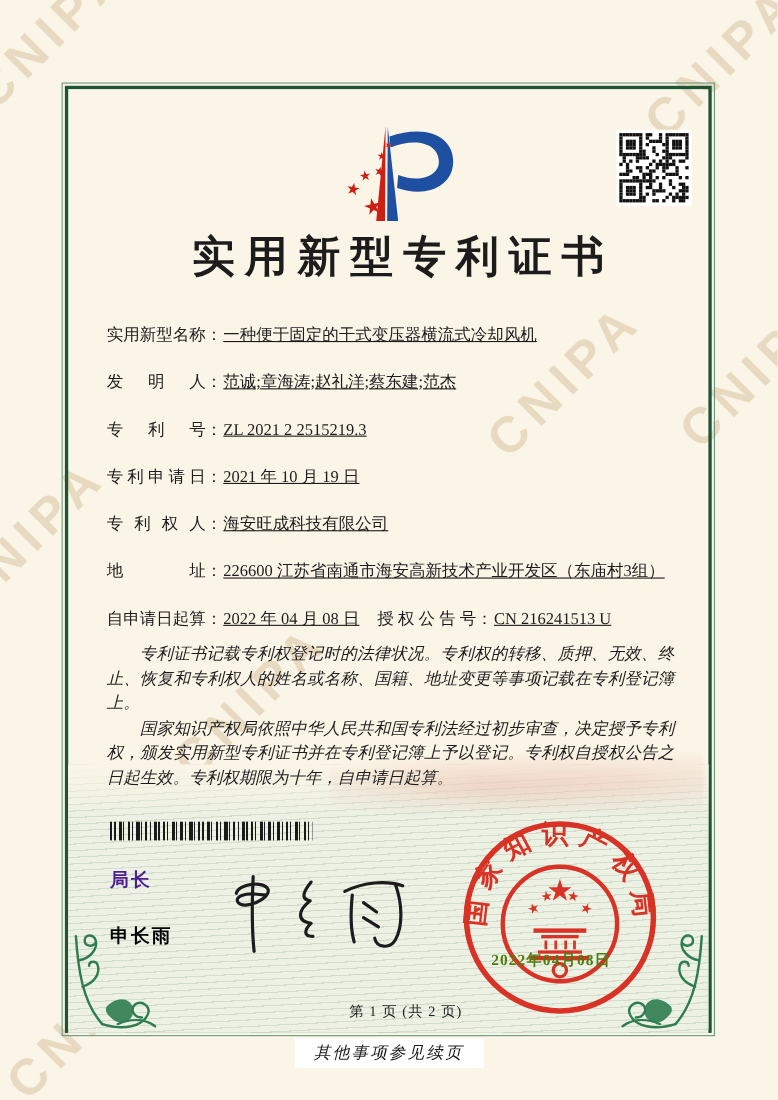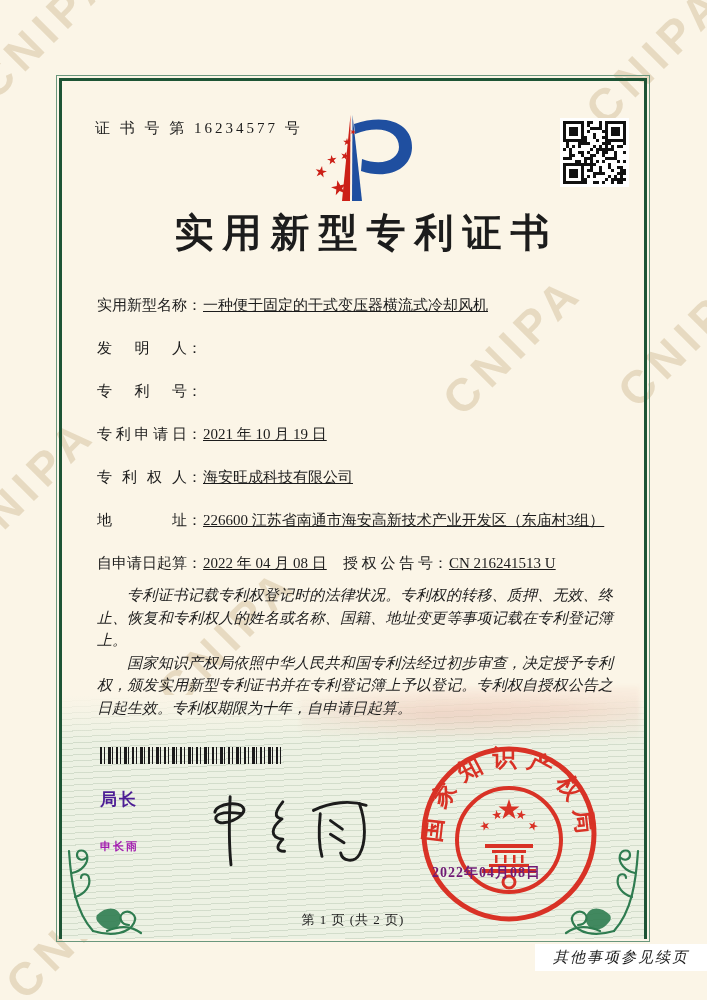--- a/index.html
+++ b/index.html
@@ -50,33 +50,33 @@
               text-align:justify;font-style:italic;}
   .paragraphs p{margin:0;text-indent:2em;}
 
   .barcode{position:absolute;left:100px;top:747px;width:184px;height:17px;
       background:repeating-linear-gradient(90deg,#1a1a1a 0 2px,rgba(0,0,0,0) 2px 4px,#1a1a1a 4px 5px,
       rgba(0,0,0,0) 5px 8px,#1a1a1a 8px 11px,rgba(0,0,0,0) 11px 12px,#1a1a1a 12px 13px,rgba(0,0,0,0) 13px 16px);}
 
   .director-label{position:absolute;left:100px;top:788px;font-family:"Liberation Sans","DejaVu Sans",sans-serif;
       font-weight:bold;font-size:17px;letter-spacing:2px;color:#4c1d95;}
   .director-name{position:absolute;left:100px;top:839px;font-family:"Liberation Sans","DejaVu Sans",sans-serif;
-      font-weight:bold;font-size:11px;letter-spacing:2px;color:#a21caf;}
+      font-weight:bold;font-size:17px;letter-spacing:2px;color:#000000;}
   .signature{position:absolute;left:198px;top:790px;width:185px;height:85px;}
 
   .seal{position:absolute;left:419px;top:744px;width:180px;height:180px;opacity:0.95;}
-  .seal-date{position:absolute;left:432px;top:864px;width:138px;text-align:left;
-      font-size:14px;letter-spacing:1px;color:#701a75;font-weight:bold;}
+  .seal-date{position:absolute;left:432px;top:864px;width:138px;text-align:center;
+      font-size:14px;letter-spacing:1px;color:#4d7c0f;font-weight:bold;}
 
   .ornament{position:absolute;width:100px;height:92px;}
   .ornament.bl{left:63px;top:845px;}
   .ornament.br{left:544px;top:845px;transform:scaleX(-1);}
 
-  .page-number{position:absolute;left:59px;top:911px;width:588px;text-align:center;font-size:13px;letter-spacing:1px;}
-  .footer-note{position:absolute;left:0;top:944px;width:707px;text-align:right;}
+  .page-number{position:absolute;left:59px;top:911px;width:588px;text-align:center;font-size:13px;letter-spacing:1px;padding-left:16px;}
+  .footer-note{position:absolute;left:0;top:944px;width:707px;text-align:center;}
   .footer-note span{display:inline-block;background:#ffffff;padding:4px 18px;
       font-size:15px;font-style:italic;letter-spacing:2px;}
 </style>
 </head>
 <body>
 
 <div class="page">
 
   <svg width="0" height="0" style="position:absolute" aria-hidden="true">
     <defs>
@@ -89,21 +89,20 @@
   <div class="wm" style="left:600px;top:310px">CNIPA</div>
   <div class="wm" style="left:425px;top:318px">CNIPA</div>
   <div class="wm" style="left:-62px;top:460px">CNIPA</div>
   <div class="wm" style="left:140px;top:610px">CNIPA</div>
   <div class="wm" style="left:-12px;top:902px">CNIPA</div>
 
   <div class="frame"></div>
   <div class="green-panel"></div>
   <div class="red-smudge"></div>
 
-  <div class="cert-no">证 书 号 第 16234577 号</div>
 
   <svg class="logo" viewBox="0 0 125 95">
     <path d="M59,12 C95,0 118,14 117,36 C116,58 92,68 66,59 L67,47 C88,55 104,47 104,35 C104,20 86,12 60,22 Z" fill="#1f4fa0"></path>
     <polygon points="55.5,3 47,89 55,89" fill="#cc2017"></polygon>
     <polygon points="57.5,3 57,89 67,89" fill="#1f4fa0"></polygon>
     <use href="#star5" transform="translate(44,76) scale(8) rotate(-12)" fill="#cc2017"></use>
     <use href="#star5" transform="translate(26,60) scale(6) rotate(10)" fill="#cc2017"></use>
     <use href="#star5" transform="translate(37,48) scale(5) rotate(-8)" fill="#cc2017"></use>
     <use href="#star5" transform="translate(50,44) scale(4.5) rotate(15)" fill="#cc2017"></use>
     <use href="#star5" transform="translate(52,30) scale(4) rotate(0)" fill="#cc2017"></use>
@@ -560,24 +559,26 @@
 
   <div class="fields">
     <div class="f-row">
       <span class="f-label">实用新型名称</span>
         <span class="f-colon">：</span>
       <span class="f-value">一种便于固定的干式变压器横流式冷却风机</span>
     </div>
     <div class="f-row">
       <span class="f-label">发明人</span>
         <span class="f-colon">：</span>
+      <span class="f-value">范诚;章海涛;赵礼洋;蔡东建;范杰</span>
     </div>
     <div class="f-row">
       <span class="f-label">专利号</span>
         <span class="f-colon">：</span>
+      <span class="f-value">ZL 2021 2 2515219.3</span>
     </div>
     <div class="f-row">
       <span class="f-label">专利申请日</span>
         <span class="f-colon">：</span>
       <span class="f-value">2021 年 10 月 19 日</span>
     </div>
     <div class="f-row">
       <span class="f-label">专利权人</span>
         <span class="f-colon">：</span>
       <span class="f-value">海安旺成科技有限公司</span>

